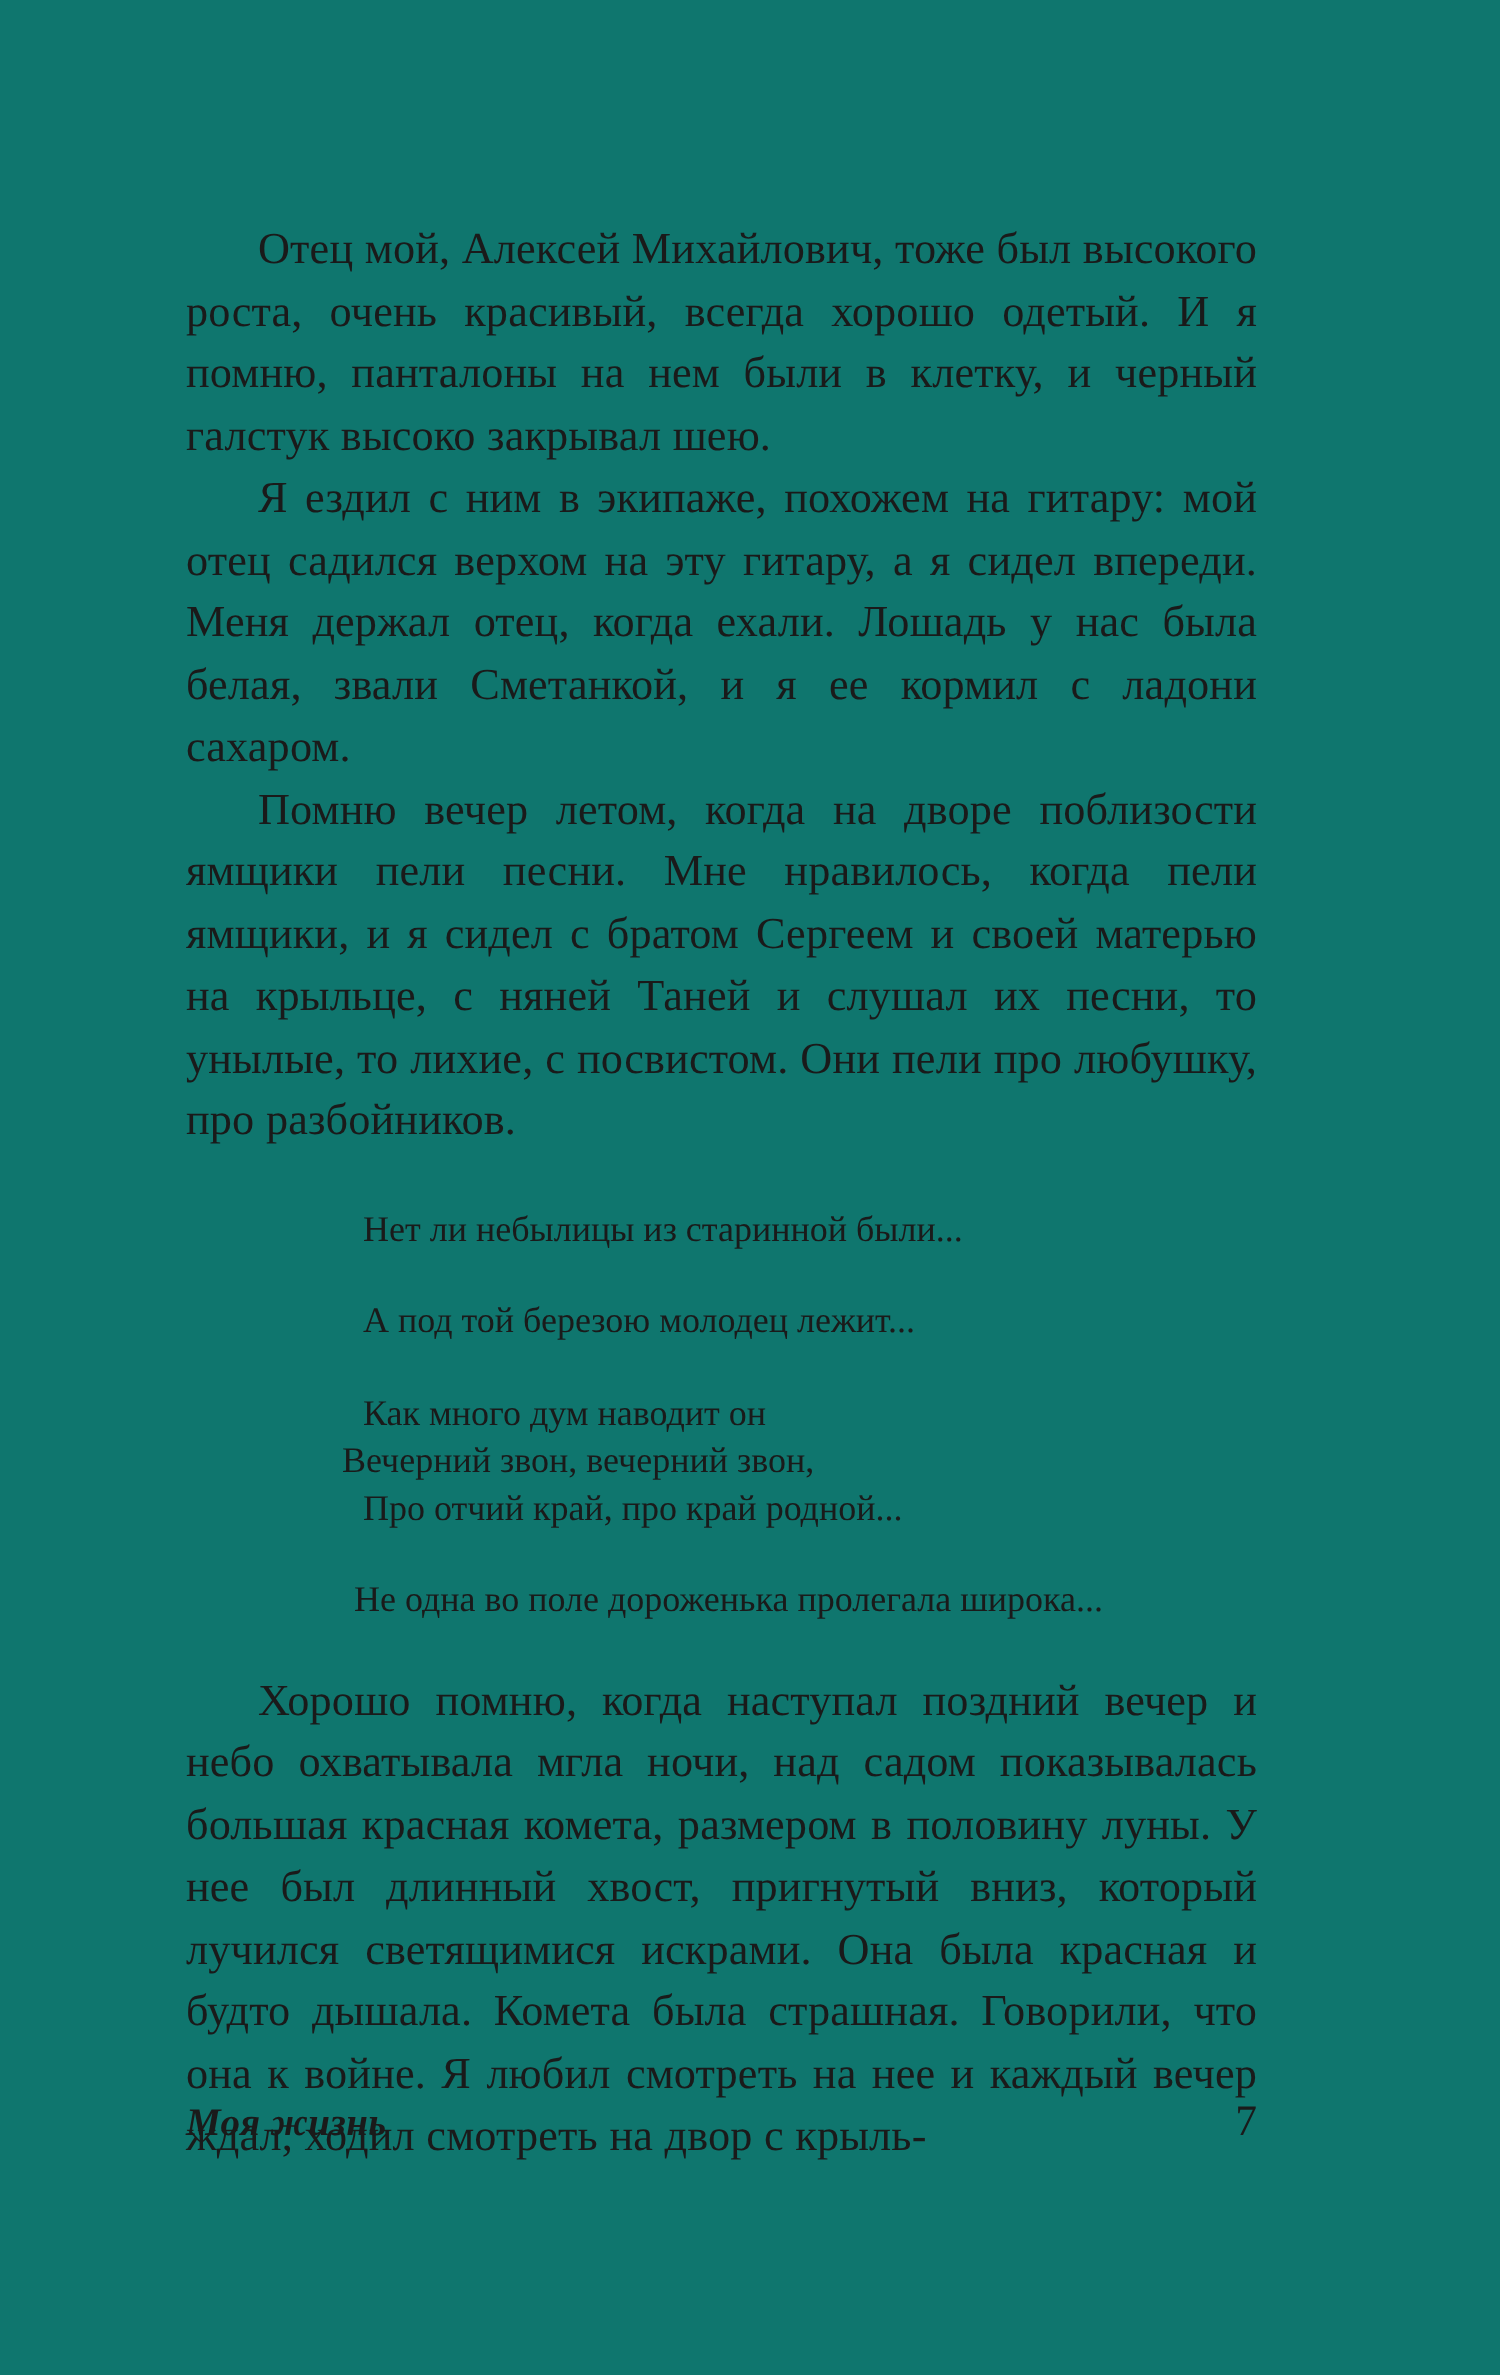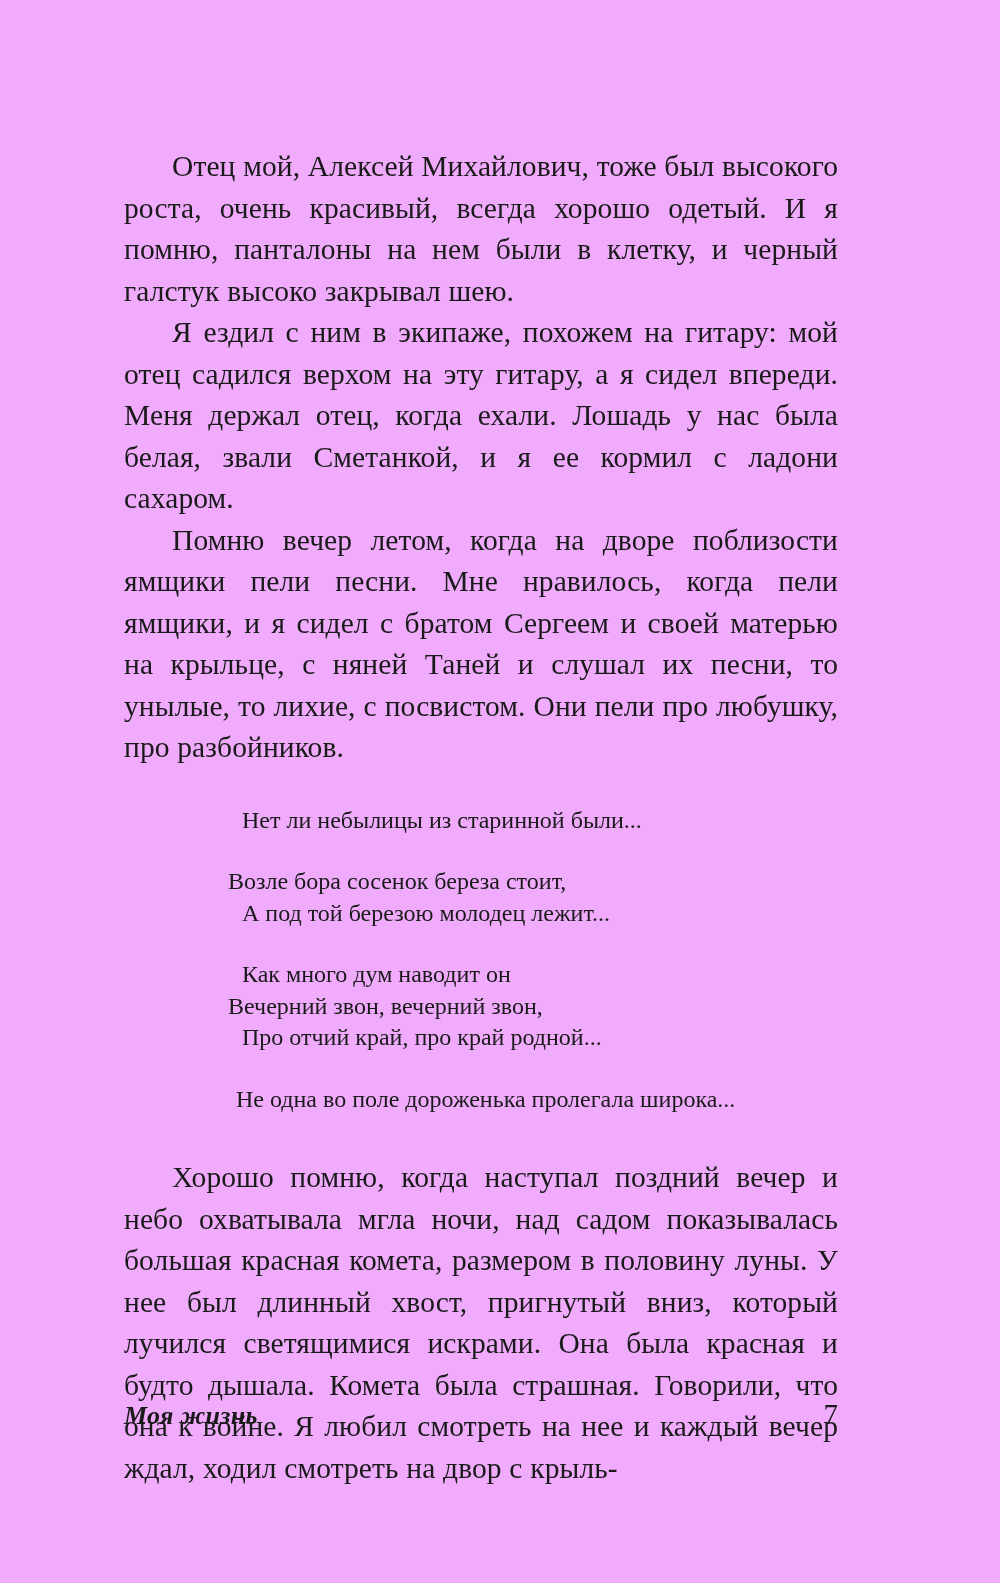--- a/index.html
+++ b/index.html
@@ -14,21 +14,21 @@
     font-family: "Liberation Serif", "DejaVu Serif", serif;
     color: #1a1a1a;
     overflow: hidden;
   }
   .page {
     position: absolute;
     left: 0;
     top: 0;
     width: 1000px;
     height: 1583px;
-    background: #f0abfc;
+    background: #0f766e;
   }
   .text-column {
     position: absolute;
     left: 124px;
     top: 146px;
     width: 714px;
   }
   p.body-para {
     margin: 0;
     font-size: 29.5px;
@@ -42,21 +42,21 @@
     margin-top: 36px;
     margin-bottom: 0;
   }
   .verse {
     margin: 0 0 30px 0;
     padding-left: 104px;
     font-size: 24px;
     line-height: 31.5px;
   }
   .verse:last-child {
-    margin-bottom: 12px;
+    margin-bottom: 0;
   }
   .verse .line {
     display: block;
     white-space: nowrap;
   }
   .verse .line.indent {
     padding-left: 14px;
   }
   .verse.single {
     padding-left: 112px;
@@ -94,21 +94,20 @@
     <p class="body-para">Я ездил с ним в экипаже, похожем на гитару: мой отец садился верхом на эту гитару, а я сидел впереди. Меня держал отец, когда ехали. Лошадь у нас была белая, звали Сметанкой, и я ее кормил с ладони сахаром.</p>
     <p class="body-para">Помню вечер летом, когда на дворе поблизости ямщики пели песни. Мне нравилось, когда пели ямщики, и я сидел с братом Сергеем и своей матерью на крыльце, с няней Таней и слушал их песни, то унылые, то лихие, с посвистом. Они пели про любушку, про разбойников.</p>
 
     <div class="verse-block">
 
       <div class="verse">
         <span class="line indent">Нет ли небылицы из старинной были...</span>
       </div>
 
       <div class="verse">
-        <span class="line">Возле бора сосенок береза стоит,</span>
         <span class="line indent">А под той березою молодец лежит...</span>
       </div>
 
       <div class="verse">
         <span class="line indent">Как много дум наводит он</span>
         <span class="line">Вечерний звон, вечерний звон,</span>
         <span class="line indent">Про отчий край, про край родной...</span>
       </div>
 
       <div class="verse single">

